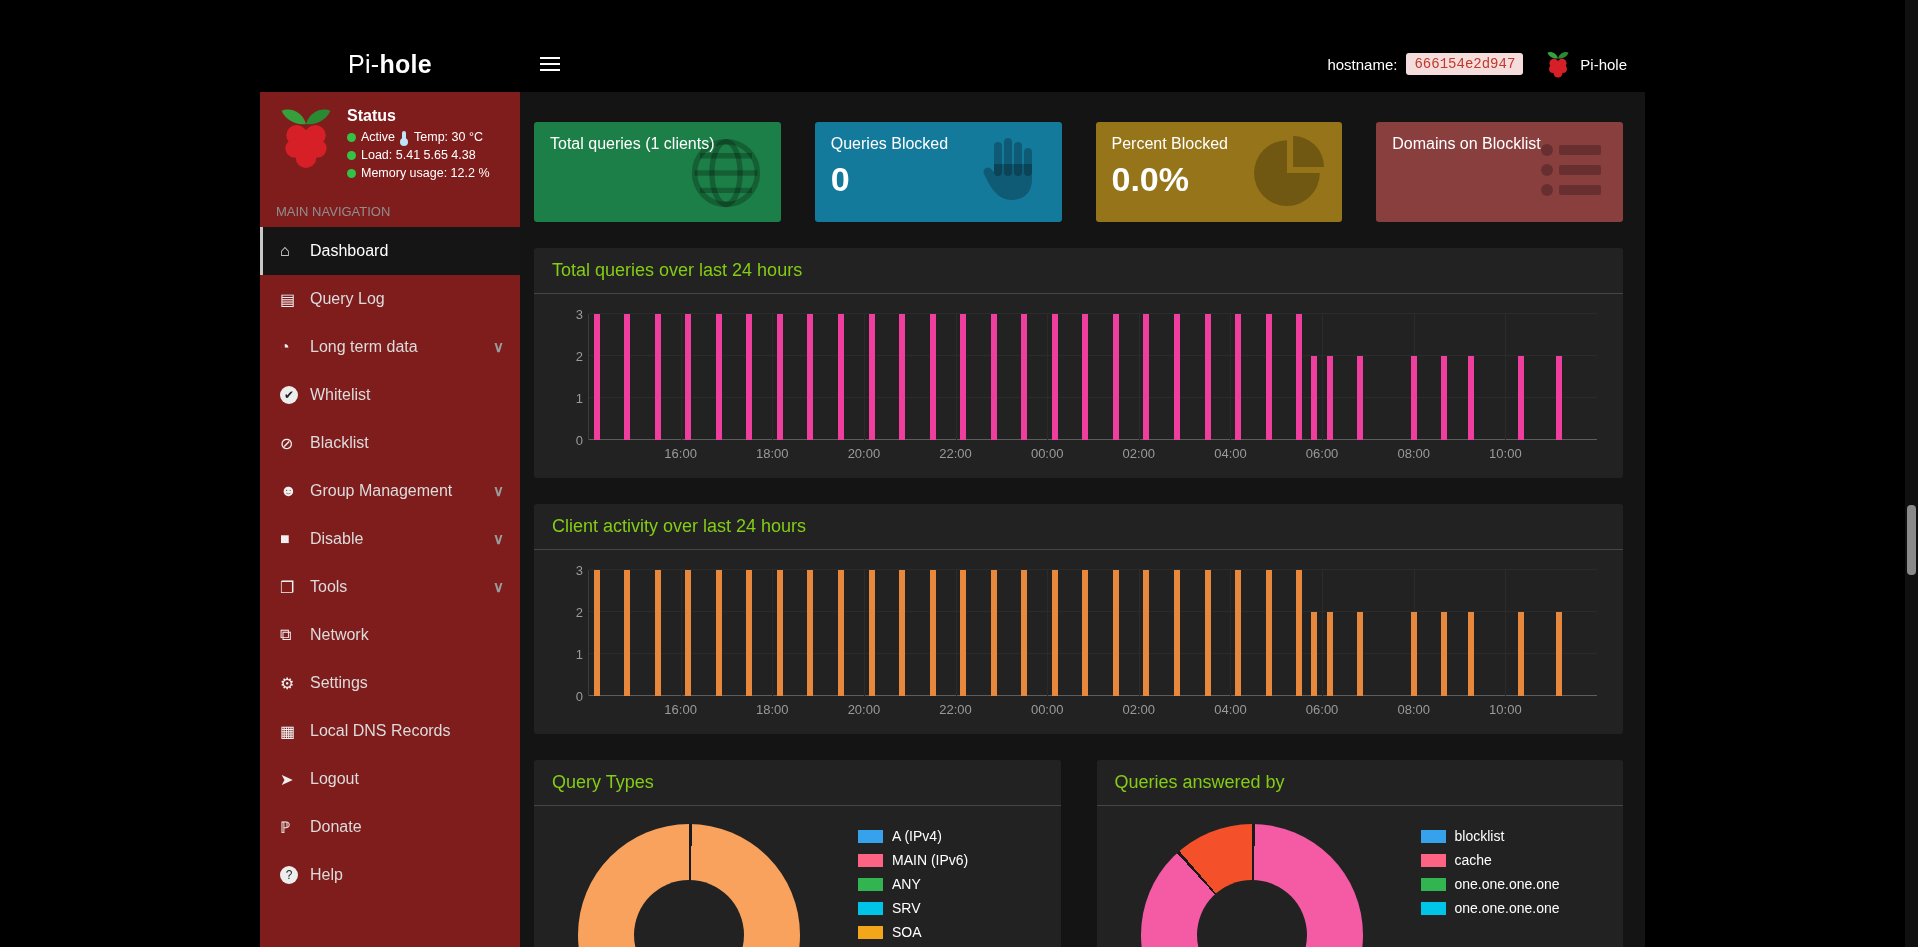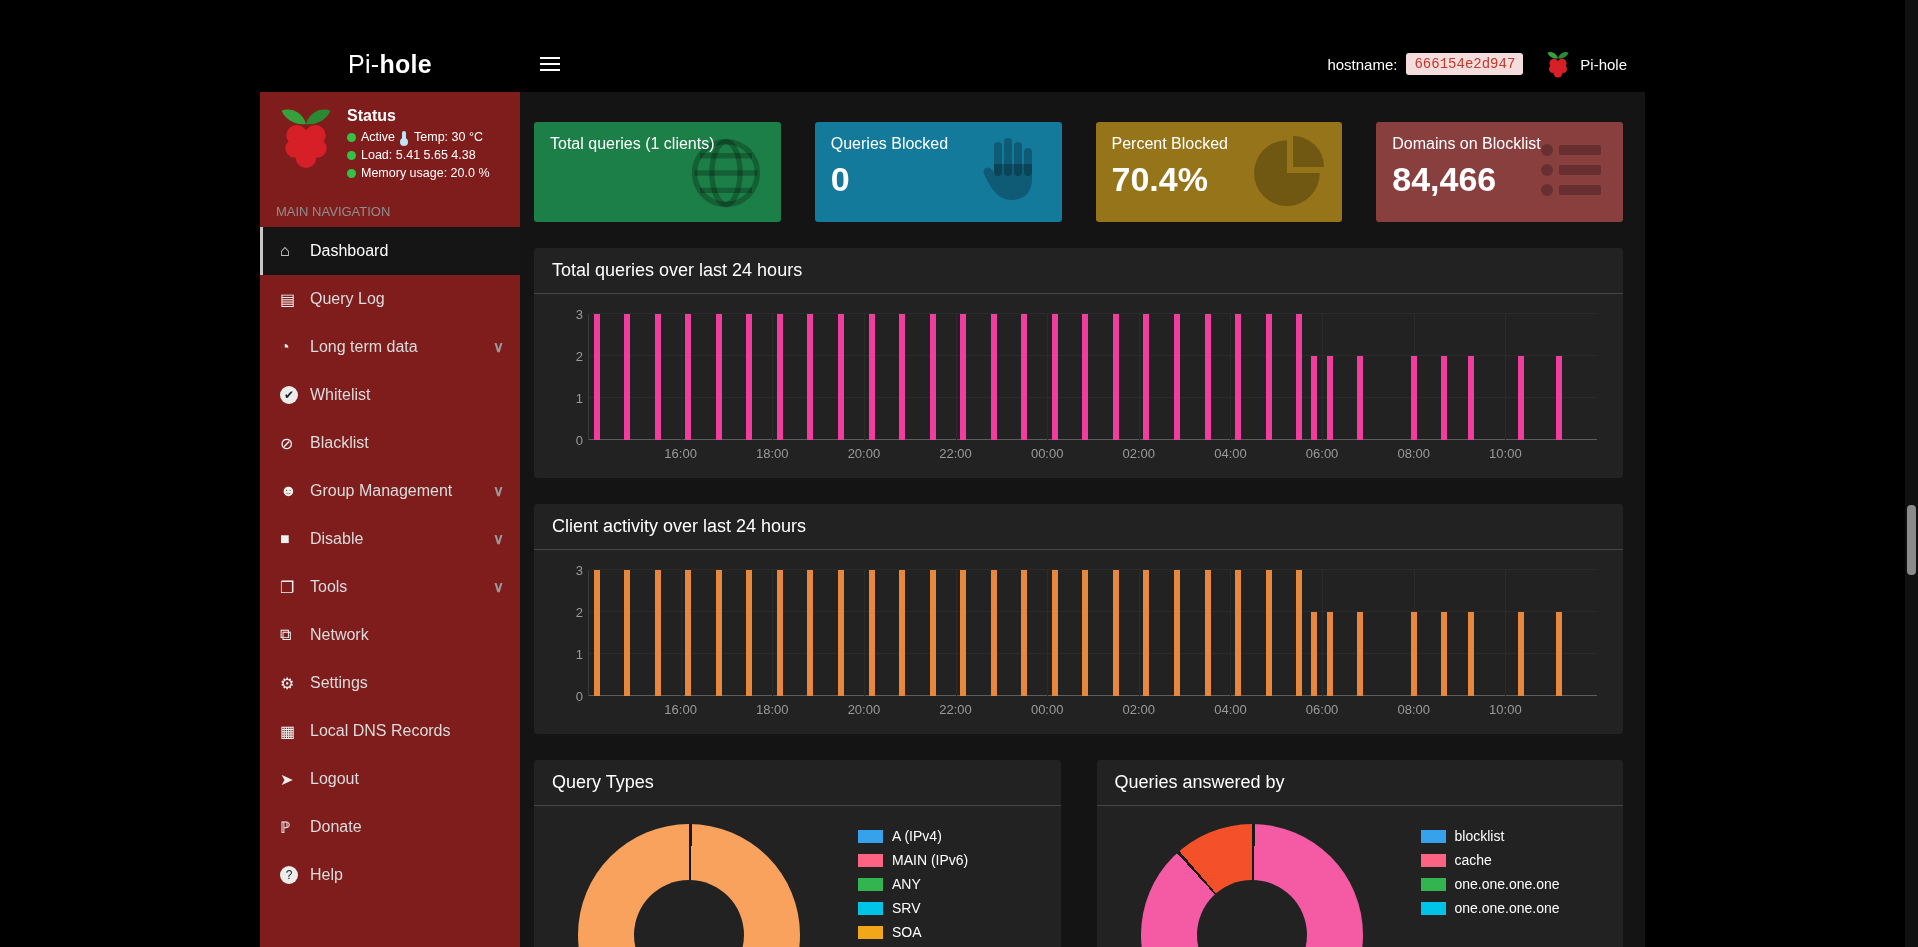--- a/index.html
+++ b/index.html
@@ -44,21 +44,21 @@
        border-radius:50%;font-size:12px;line-height:18px;text-align:center;}
   .chevron{margin-left:auto;color:#9a9a9a;font-size:15px;font-weight:bold;}
   
   .cards-row{display:flex;gap:34px;margin-bottom:26px;}
   .card{flex:1;position:relative;border-radius:3px;height:100px;padding:13px 16px;box-sizing:border-box;overflow:hidden;cursor:pointer;}
   .card-label{font-size:16px;position:relative;z-index:2;}
   .card-value{font-size:34px;font-weight:bold;margin-top:7px;position:relative;z-index:2;}
   .card-icon{position:absolute;right:16px;top:12px;z-index:1;}
   
   .panel{background:#222;border-radius:3px;margin-bottom:26px;}
-  .panel-header{padding:12px 18px;font-size:18px;color:#ffffff;border-bottom:1px solid #464646;}
+  .panel-header{padding:12px 18px;font-size:18px;color:#84cc16;border-bottom:1px solid #464646;}
   .panel-body{padding:14px 18px 12px;}
   
   .bchart{position:relative;height:158px;}
   .plot{position:absolute;left:36px;right:8px;top:6px;bottom:26px;border-left:1px solid #3c3c3c;}
   .hline{position:absolute;left:0;right:0;height:1px;background:#2b2b2b;}
   .hline.base{background:#5d5d5d;}
   .vline{position:absolute;top:0;bottom:0;width:1px;background:#2b2b2b;}
   .ytick{position:absolute;left:-34px;width:28px;text-align:right;font-size:13px;color:#9a9a9a;transform:translateY(50%);}
   .xtick{position:absolute;top:100%;margin-top:6px;transform:translateX(-50%);font-size:13px;color:#9a9a9a;}
   .bar{position:absolute;bottom:0;width:6px;transform:translateX(-50%);}
@@ -138,21 +138,21 @@
                 <span>Active</span>
                 <span class="thermo"></span>
                 <span>Temp: 30 °C</span>
               </div>
               <div class="status-line">
                 <span class="dot"></span>
                 <span>Load: 5.41 5.65 4.38</span>
               </div>
               <div class="status-line">
                 <span class="dot"></span>
-                <span>Memory usage: 20.0 %</span>
+                <span>Memory usage: 12.2 %</span>
               </div>
             </div>
         </div>
       </div>
       <div class="menu-header">MAIN NAVIGATION</div>
       <ul class="menu" id="sidebar-menu">
           <li class="active">
             <span class="nav-icon">⌂</span>
             <span class="nav-label">Dashboard</span>
           </li>
@@ -237,33 +237,32 @@
               </svg></div>
             <div class="card-label">Queries Blocked</div>
             <div class="card-value">0</div>
           </div>
           <div class="card" style="background: rgb(150, 116, 25);">
             <div class="card-icon"><svg width="74" height="74" viewBox="0 0 72 72" fill="rgba(0,0,0,0.25)">
                 <path d="M34 38 L34 6 A32 32 0 1 0 66 38 Z"></path>
                 <path d="M40 32 L40 2 A30 30 0 0 1 70 32 Z"></path>
               </svg></div>
             <div class="card-label">Percent Blocked</div>
-            <div class="card-value">70.4%</div>
+            <div class="card-value">0.0%</div>
           </div>
           <div class="card" style="background: rgb(138, 63, 63);">
             <div class="card-icon"><svg width="72" height="72" viewBox="0 0 72 72" fill="rgba(0,0,0,0.25)">
                 <circle cx="12" cy="16" r="6"></circle>
                 <rect x="24" y="11" width="42" height="10" rx="2"></rect>
                 <circle cx="12" cy="36" r="6"></circle>
                 <rect x="24" y="31" width="42" height="10" rx="2"></rect>
                 <circle cx="12" cy="56" r="6"></circle>
                 <rect x="24" y="51" width="42" height="10" rx="2"></rect>
               </svg></div>
             <div class="card-label">Domains on Blocklist</div>
-            <div class="card-value">84,466</div>
           </div>
         </div>
 
       <section class="panel">
         <div class="panel-header">Total queries over last 24 hours</div>
         <div class="panel-body">
             <div class="bchart">
               <div class="plot">
                 <div class="hline base" style="bottom: 0%;"></div>
                 <div class="ytick" style="bottom: 0%;">0</div>

